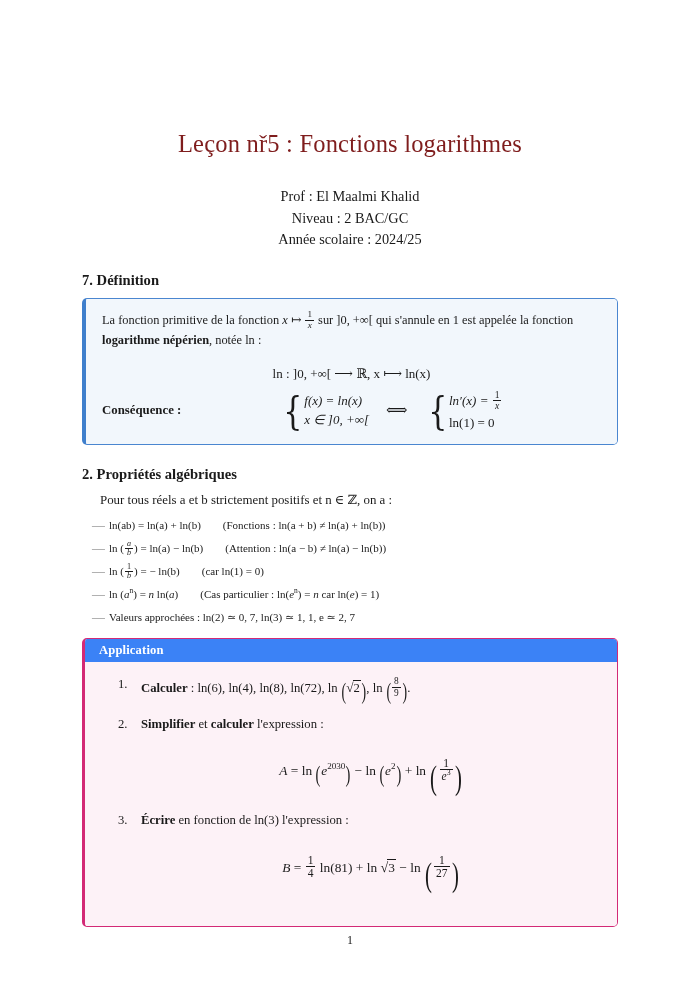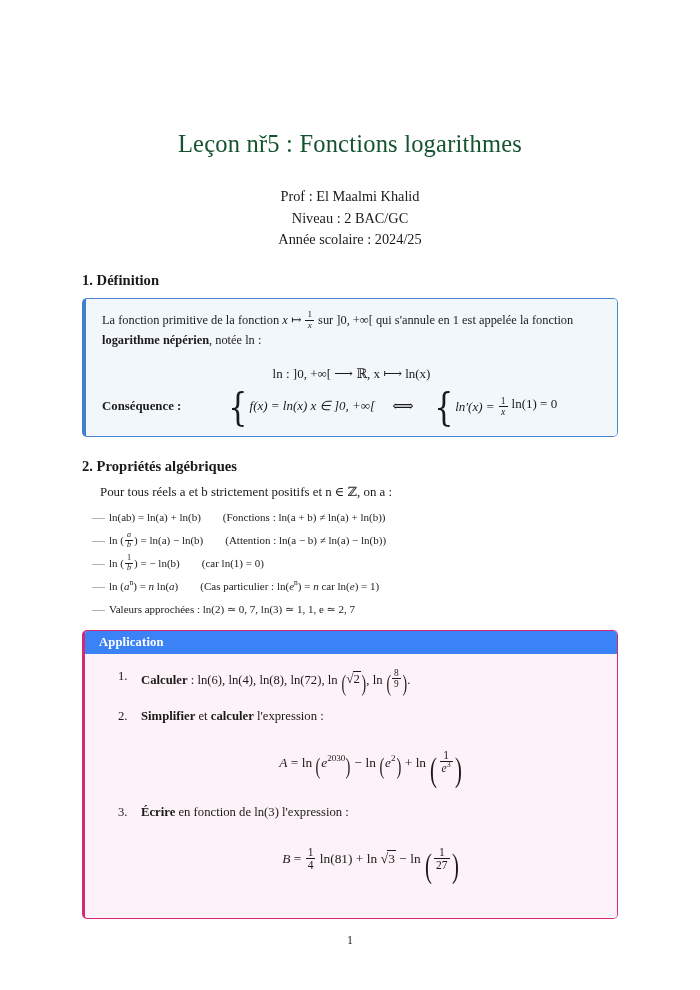--- a/index.html
+++ b/index.html
@@ -23,21 +23,21 @@
   }
 
   
   .doc-title {
     text-align: center;
     font-size: 24.5px;
     font-weight: normal;
     letter-spacing: 0.2px;
     margin: 0;
     padding-top: 130px;
-    color: #14532d;
+    color: #7f1d1d;
   }
   .author-block {
     text-align: center;
     margin-top: 28px;
     font-size: 14.3px;
     line-height: 1.52;
   }
   .author-line { display: block; }
 
   
@@ -144,21 +144,21 @@
   }
   .brace-sys { display: flex; align-items: center; }
   .brace {
     font-size: 40px;
     line-height: 0.82;
     font-weight: 200;
     transform: scaleX(0.75);
     margin-right: -1px;
     font-family: "DejaVu Serif", serif;
   }
-  .sys-lines { display: flex; flex-direction: row; gap: 3px; }
+  .sys-lines { display: flex; flex-direction: column; gap: 3px; }
   .sys-lines > span { white-space: nowrap; line-height: 1.25; }
   .iff { font-size: 15px; }
 
   
   .intro-line {
     margin: 9px 0 0 18px;
     font-size: 12.9px;
   }
   .prop-list {
     margin: 6px 0 0 10px;
@@ -223,21 +223,21 @@
 
   <h1 class="doc-title">Leçon nř5 : Fonctions logarithmes</h1>
 
   <div class="author-block">
     <span class="author-line">Prof : El Maalmi Khalid</span>
     <span class="author-line">Niveau : 2 BAC/GC</span>
     <span class="author-line">Année scolaire : 2024/25</span>
   </div>
 
 
-  <h3 class="h-sub">1. Définition</h3>
+  <h3 class="h-sub">7. Définition</h3>
 
   <div class="tbox blue">
     <div class="tbox-body">
 
       <div>
         <span>La fonction primitive de la fonction </span><span class="mi">x</span>
         <span>↦</span>
         <span class="frac"><span class="num">1</span><span class="den mi">x</span></span><span> sur ]0, +∞[ qui s'annule en 1 est appelée la fonction </span><b>logarithme népérien</b><span>, notée ln :</span>
       </div>
 

